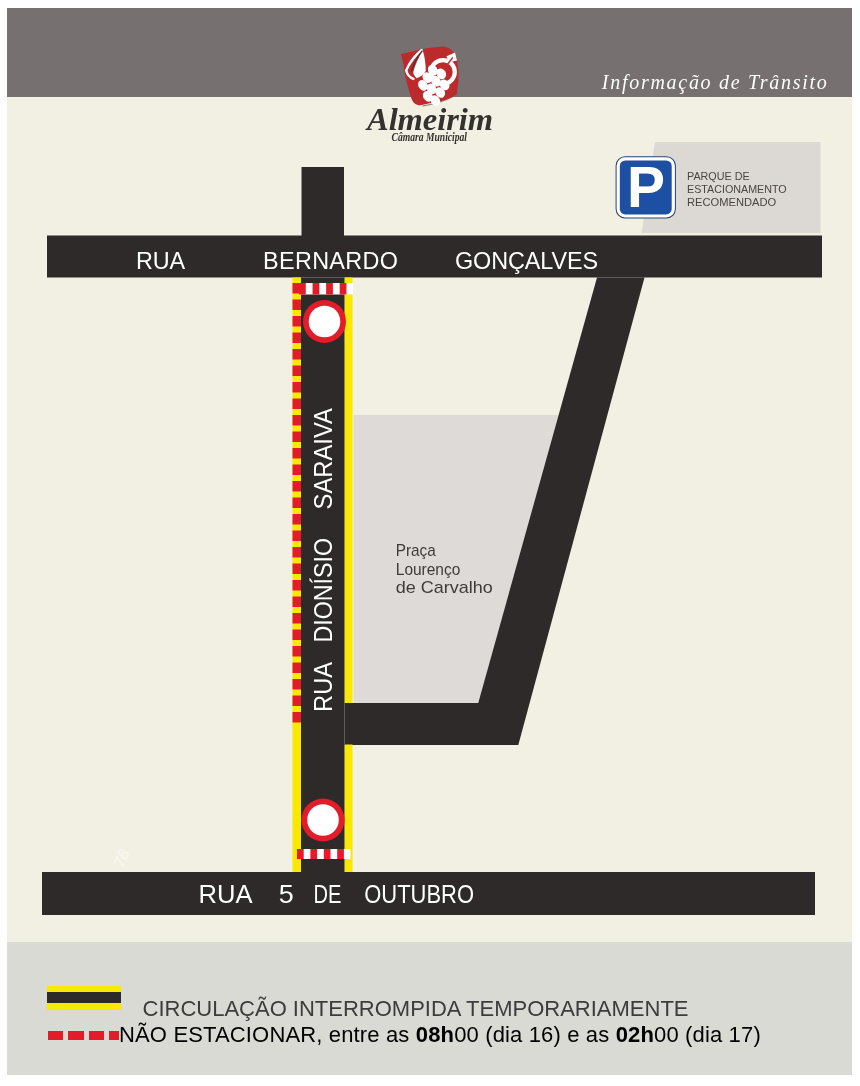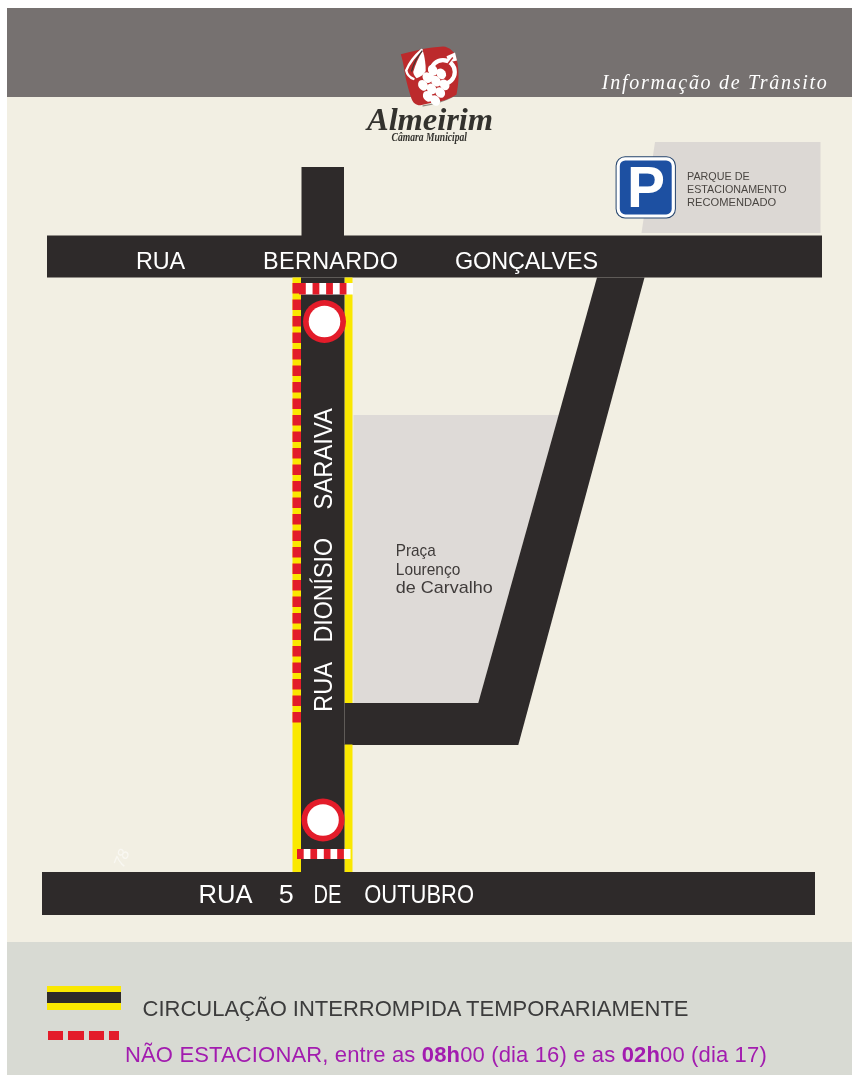--- a/index.html
+++ b/index.html
@@ -169,13 +169,13 @@
   <text x="429.3" y="141.4" text-anchor="middle" textLength="75.5" lengthAdjust="spacingAndGlyphs" font-family="Liberation Serif,serif" font-style="italic" font-weight="bold" font-size="12.5" fill="#33322e">Câmara Municipal</text>
 </svg>
 
 <div class="abs" style="left:46.5px;top:985.5px;width:74.5px;height:24px;background:#fae800;"></div>
 <div class="abs" style="left:46.5px;top:992px;width:74.5px;height:11px;background:#2e2a2a;"></div>
 
 <div class="abs" style="left:142.5px;top:985.9px;font-size:22px;line-height:22px;color:#3c3c3c;margin-top:12px;">CIRCULAÇÃO INTERROMPIDA TEMPORARIAMENTE</div>
 
 <div class="abs" style="left:47.7px;top:1031px;width:71px;height:9px;background:repeating-linear-gradient(90deg,#e31c2a 0px,#e31c2a 15.5px,#d8dad3 15.5px,#d8dad3 20.3px);"></div>
 
-<div class="abs" style="left:125px;top:1023.7px;font-size:22px;line-height:22px;letter-spacing:0.15px;color:#a21caf;margin-top:20px;">NÃO ESTACIONAR, entre as <b>08h</b>00 (dia 16) e as <b>02h</b>00 (dia 17)</div>
+<div class="abs" style="left:119px;top:1023.7px;font-size:22px;line-height:22px;letter-spacing:0.15px;color:#000000;">NÃO ESTACIONAR, entre as <b>08h</b>00 (dia 16) e as <b>02h</b>00 (dia 17)</div>
 
 </body></html>

